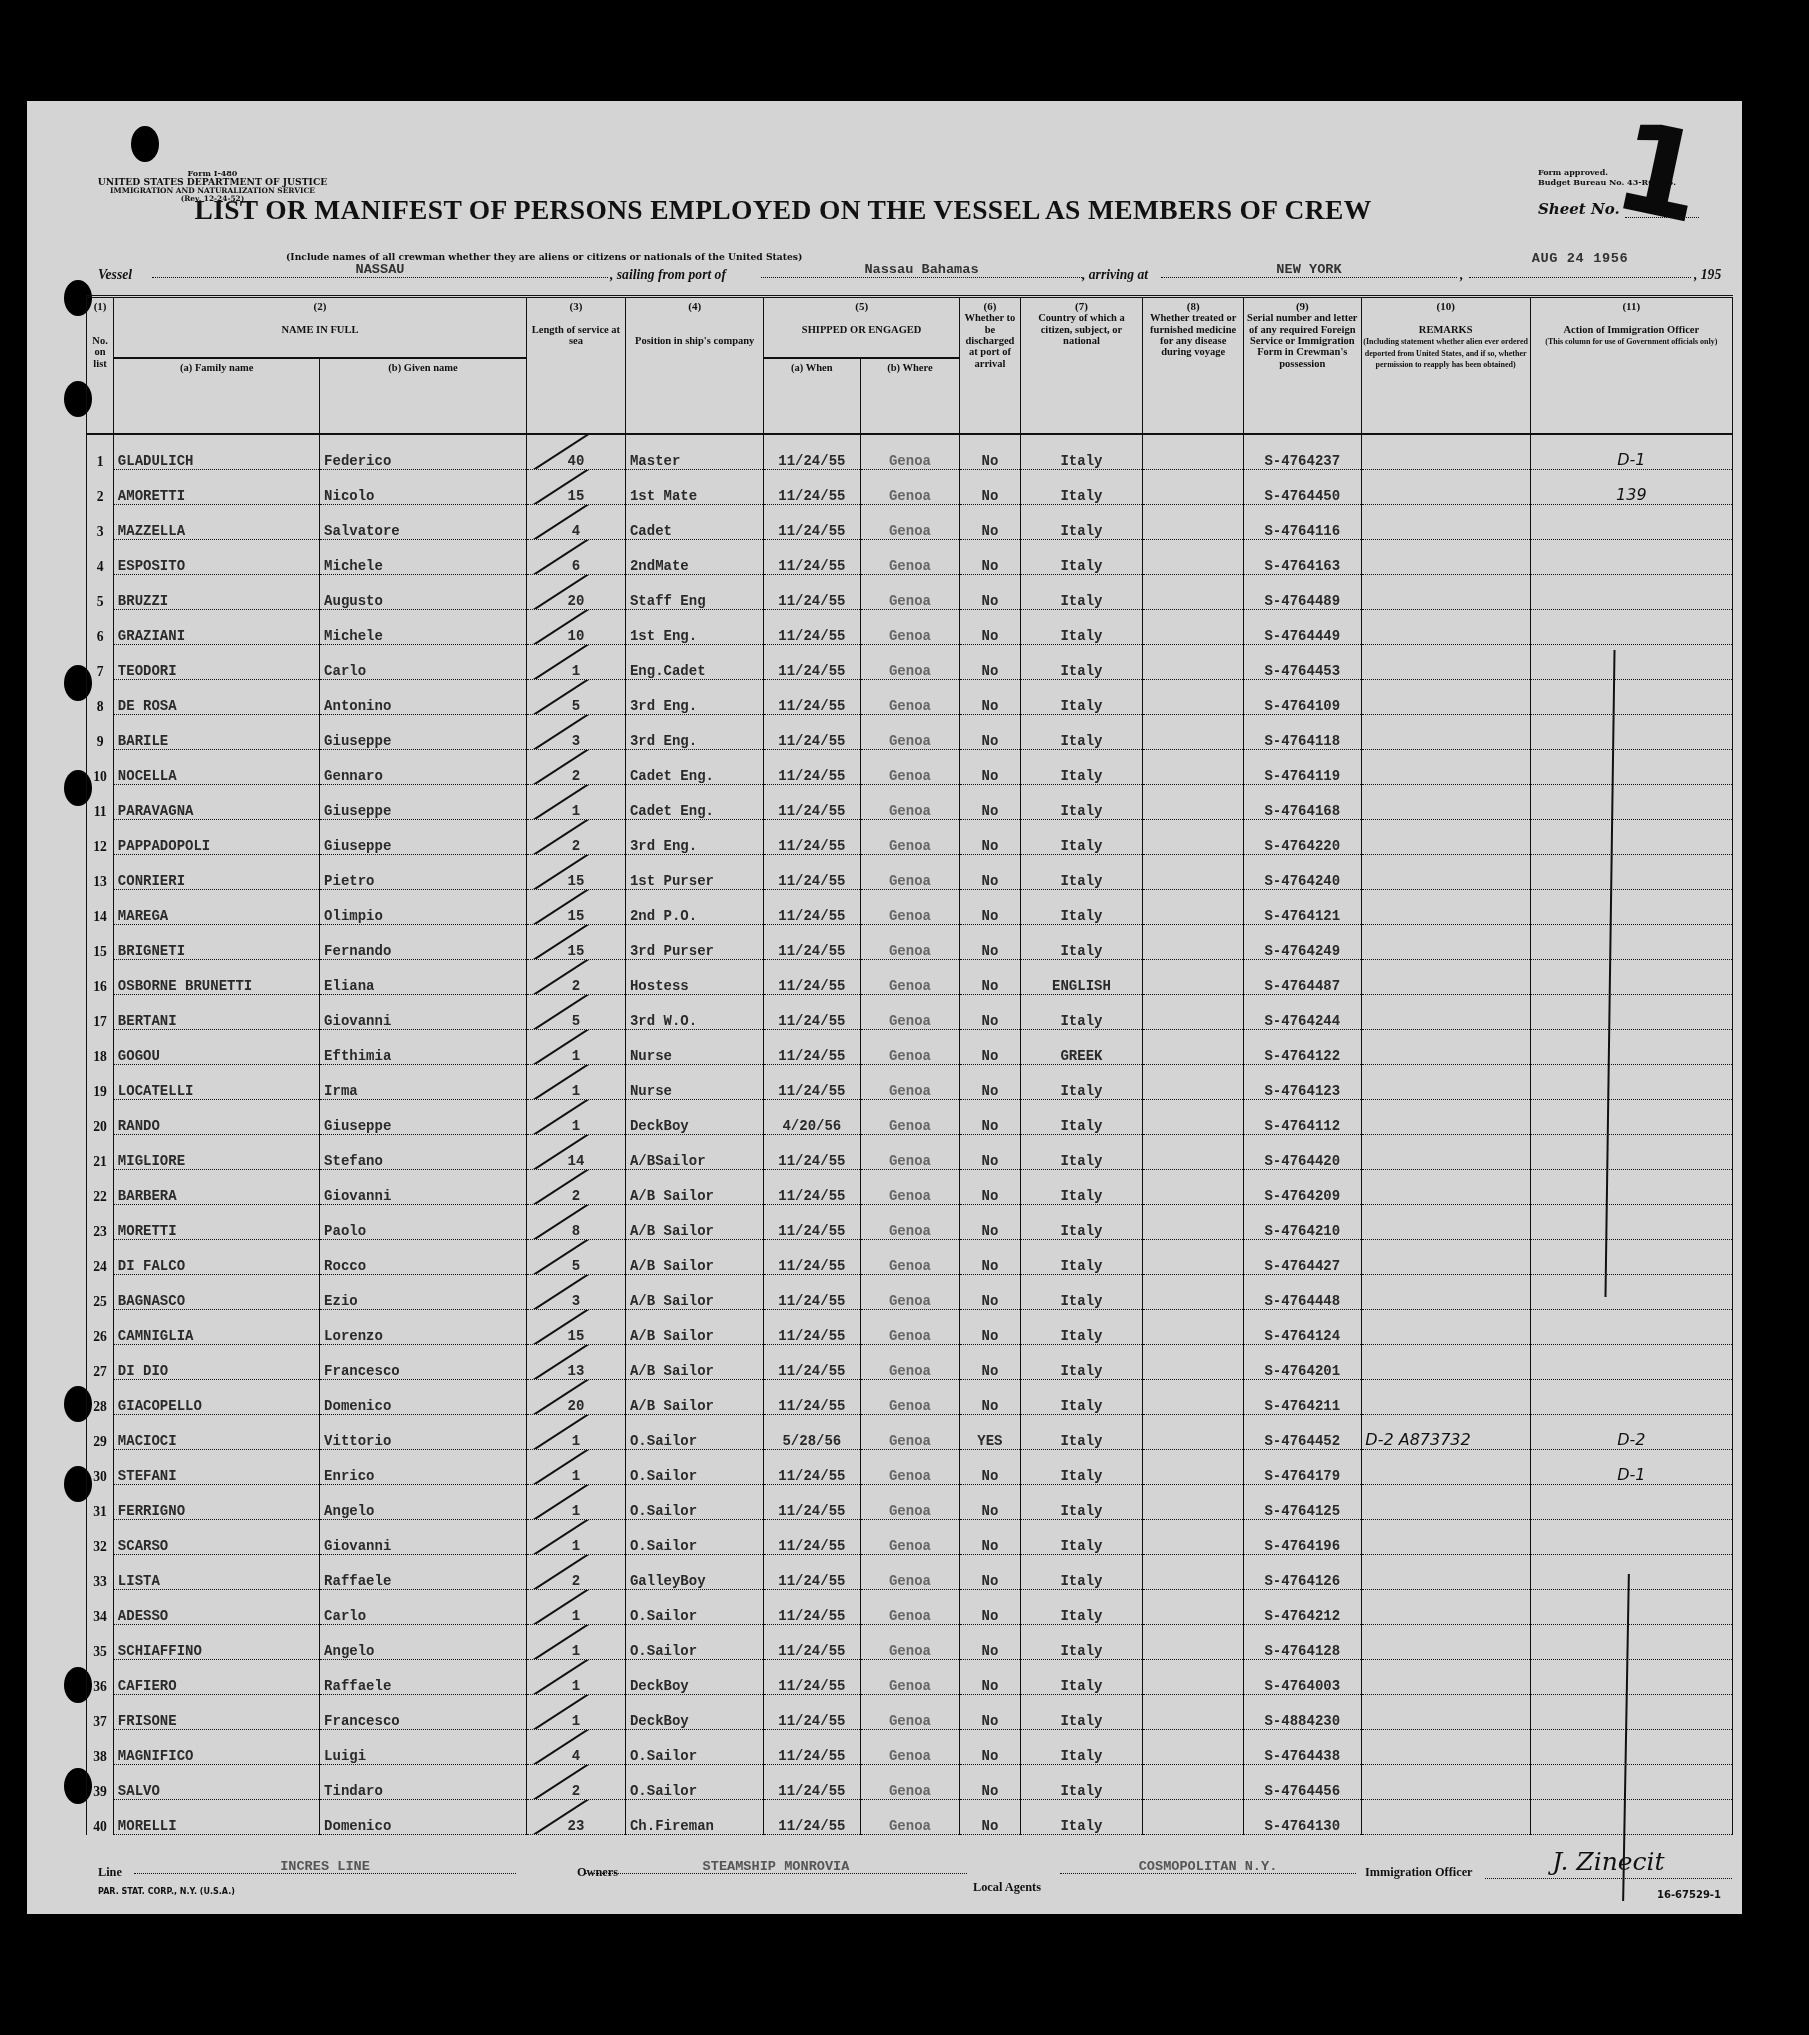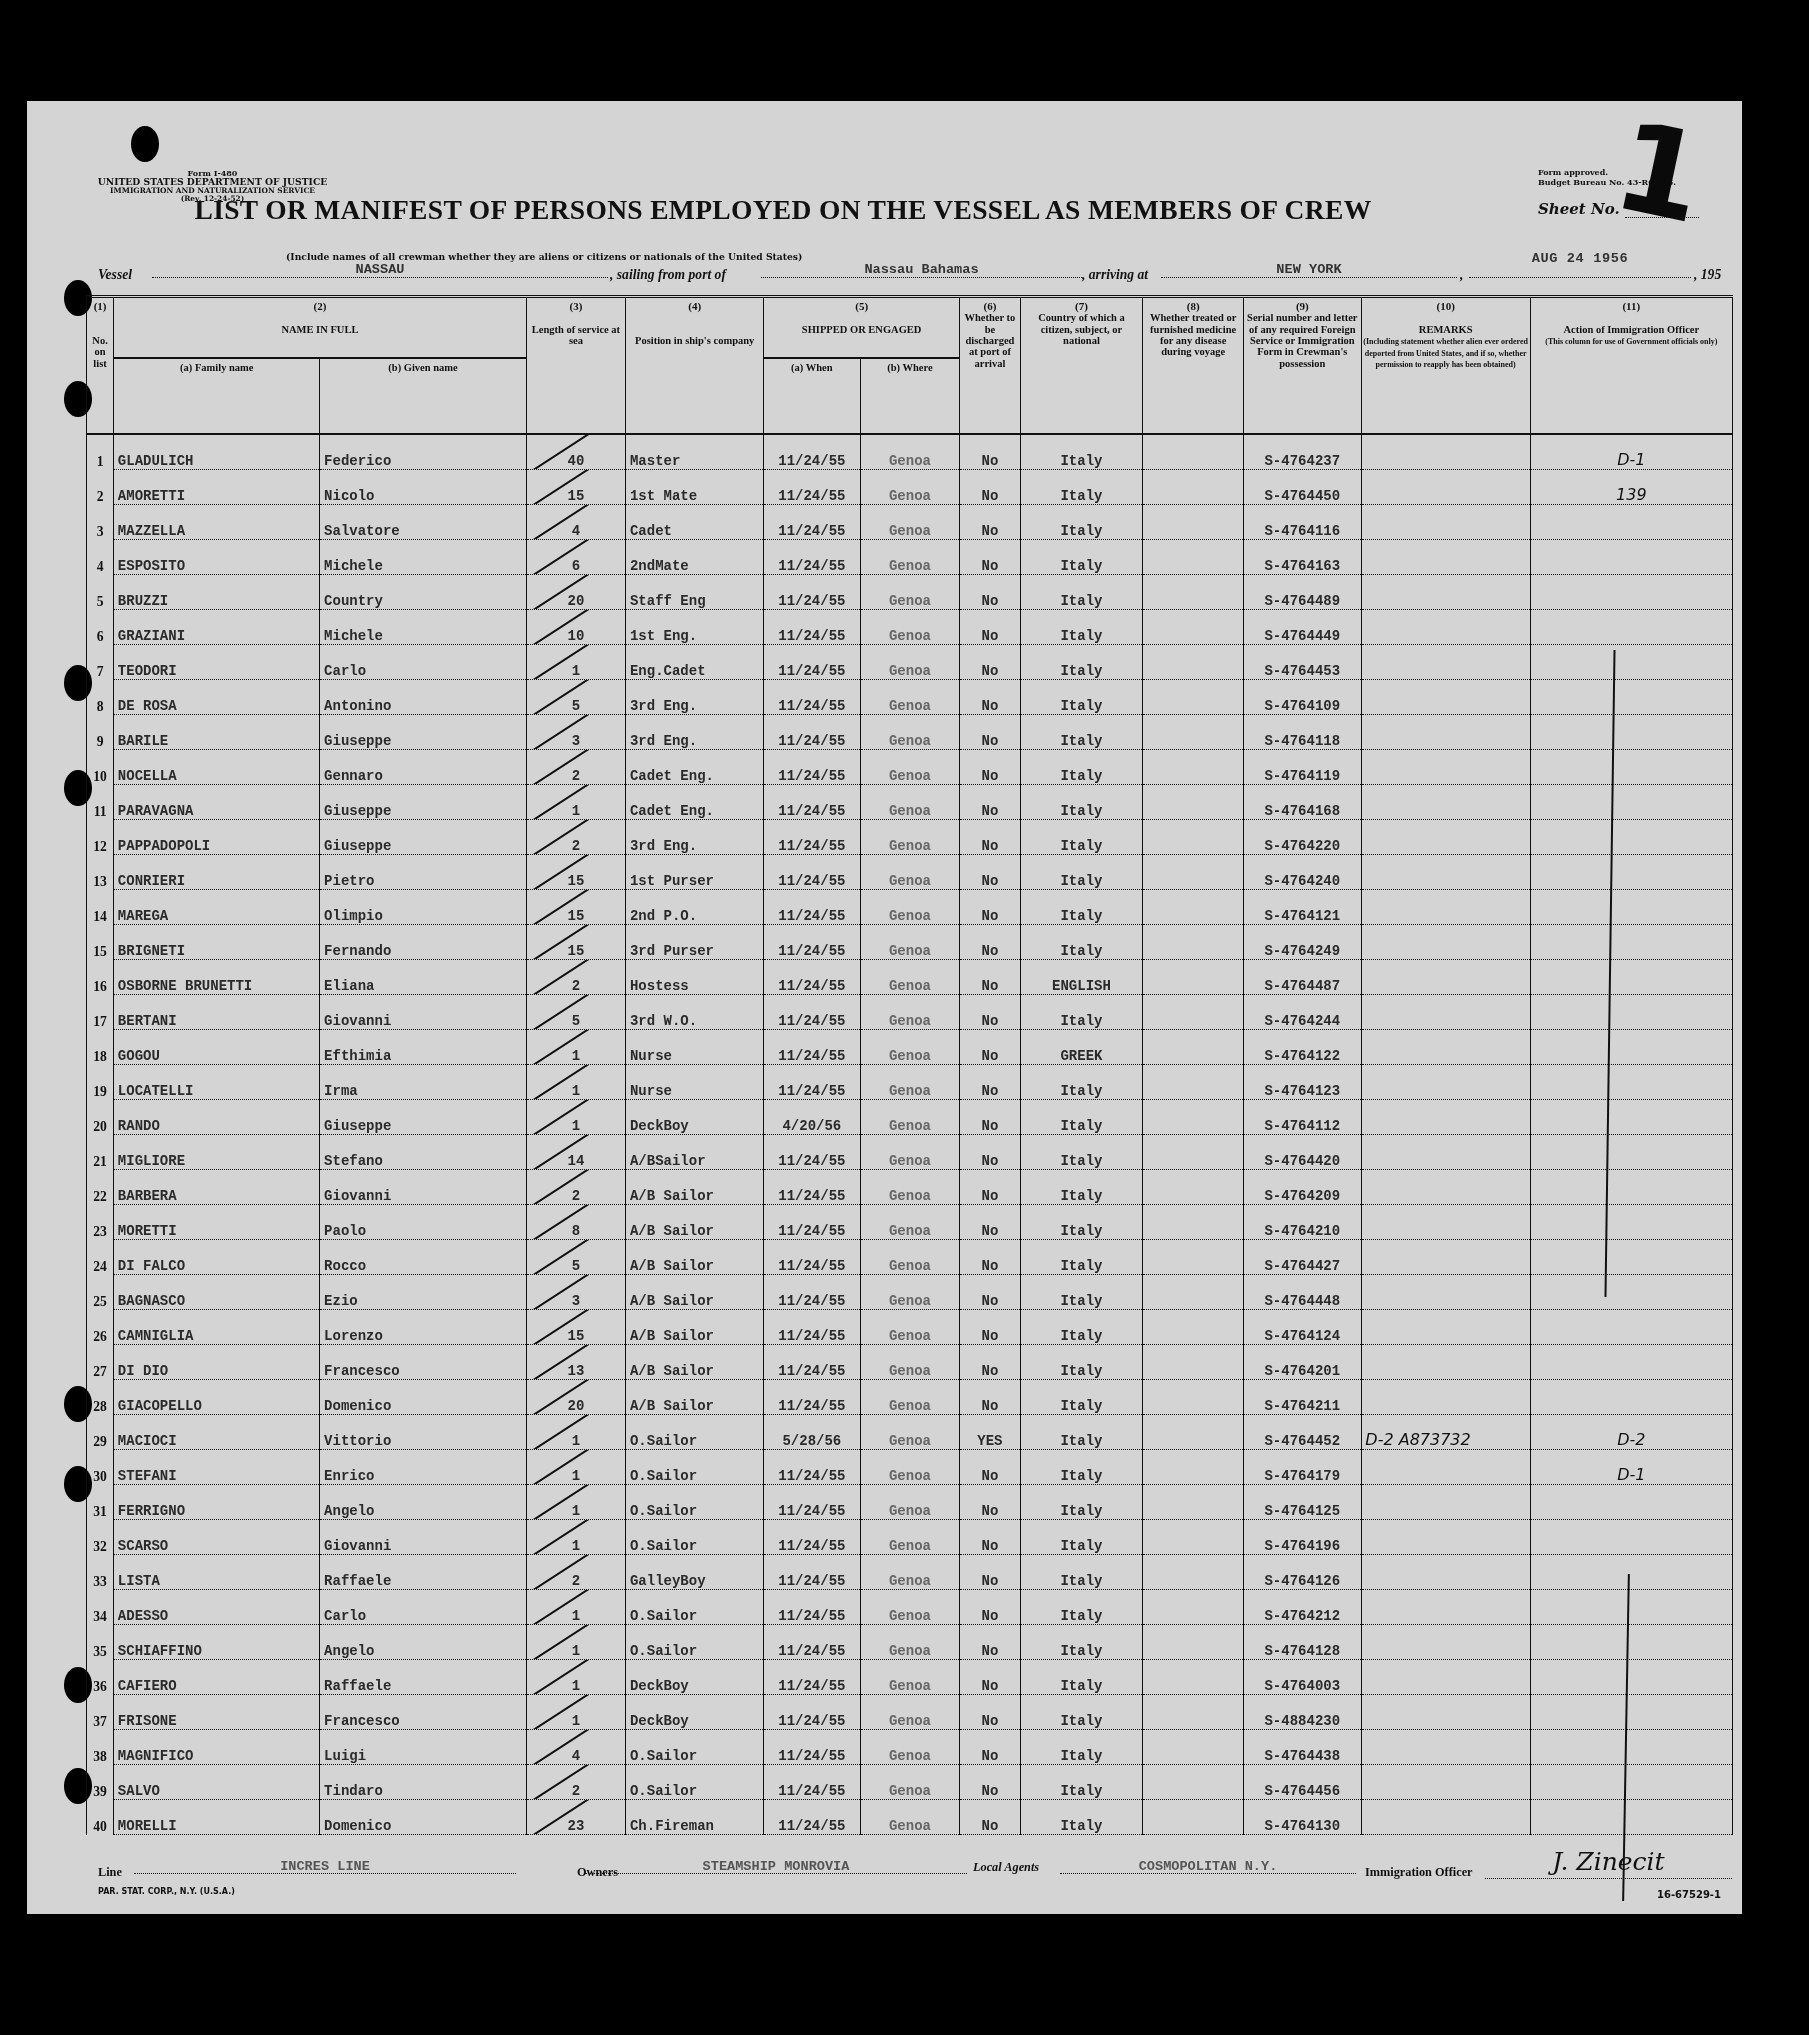--- a/index.html
+++ b/index.html
@@ -186,21 +186,21 @@
           <td class="center">No</td>
           <td class="center">Italy</td>
           <td class="center"></td>
           <td class="center">S-4764163</td>
           <td class="hand"></td>
           <td class="hand center"></td>
         </tr>
         <tr>
           <td class="no">5</td>
           <td>BRUZZI</td>
-          <td>Country</td>
+          <td>Augusto</td>
           <td class="len">20</td>
           <td>Staff Eng</td>
           <td class="center">11/24/55</td>
           <td class="center faded">Genoa</td>
           <td class="center">No</td>
           <td class="center">Italy</td>
           <td class="center"></td>
           <td class="center">S-4764489</td>
           <td class="hand"></td>
           <td class="hand center"></td>
@@ -735,21 +735,21 @@
 
   <div class="hand-annot" style="left:1356px; top:1365px; font-size:22px;"></div>
   <div class="vline" style="left:1582px; top:549px; height:647px; transform:rotate(0.8deg);"></div>
   <div class="vline" style="left:1598px; top:1473px; height:327px; transform:rotate(1deg);"></div>
 
   <div class="footer">
     <span style="left:0; top:12.3px;">Line</span>
     <span class="blank" style="left:36px; top:6.2px; width:382px;">INCRES LINE</span>
     <span style="left:431px; top:12.3px;margin-left:48px;">Owners</span>
     <span class="blank" style="left:487px; top:6.2px; width:382px;">STEAMSHIP MONROVIA</span>
-    <span style="left:875px; top:7px;font-style:italic;">Local Agents</span>
+    <span style="left:875px; top:27px;">Local Agents</span>
     <span class="blank" style="left:962px; top:6.2px; width:296px;">COSMOPOLITAN N.Y.</span>
     <span style="left:1267px; top:12.3px;">Immigration Officer</span>
     <span class="blank sig" style="left:1387px; top:-6.2px; width:247px; height:31px;">J. Zinecit</span>
     <span class="corp" style="left:0; top:34px;">PAR. STAT. CORP., N.Y. (U.S.A.)</span>
     <span class="corp" style="left:1559px; top:36px; font-size:10px;text-align:center;">16-67529-1</span>
   </div>
 
 </div>
 
 

